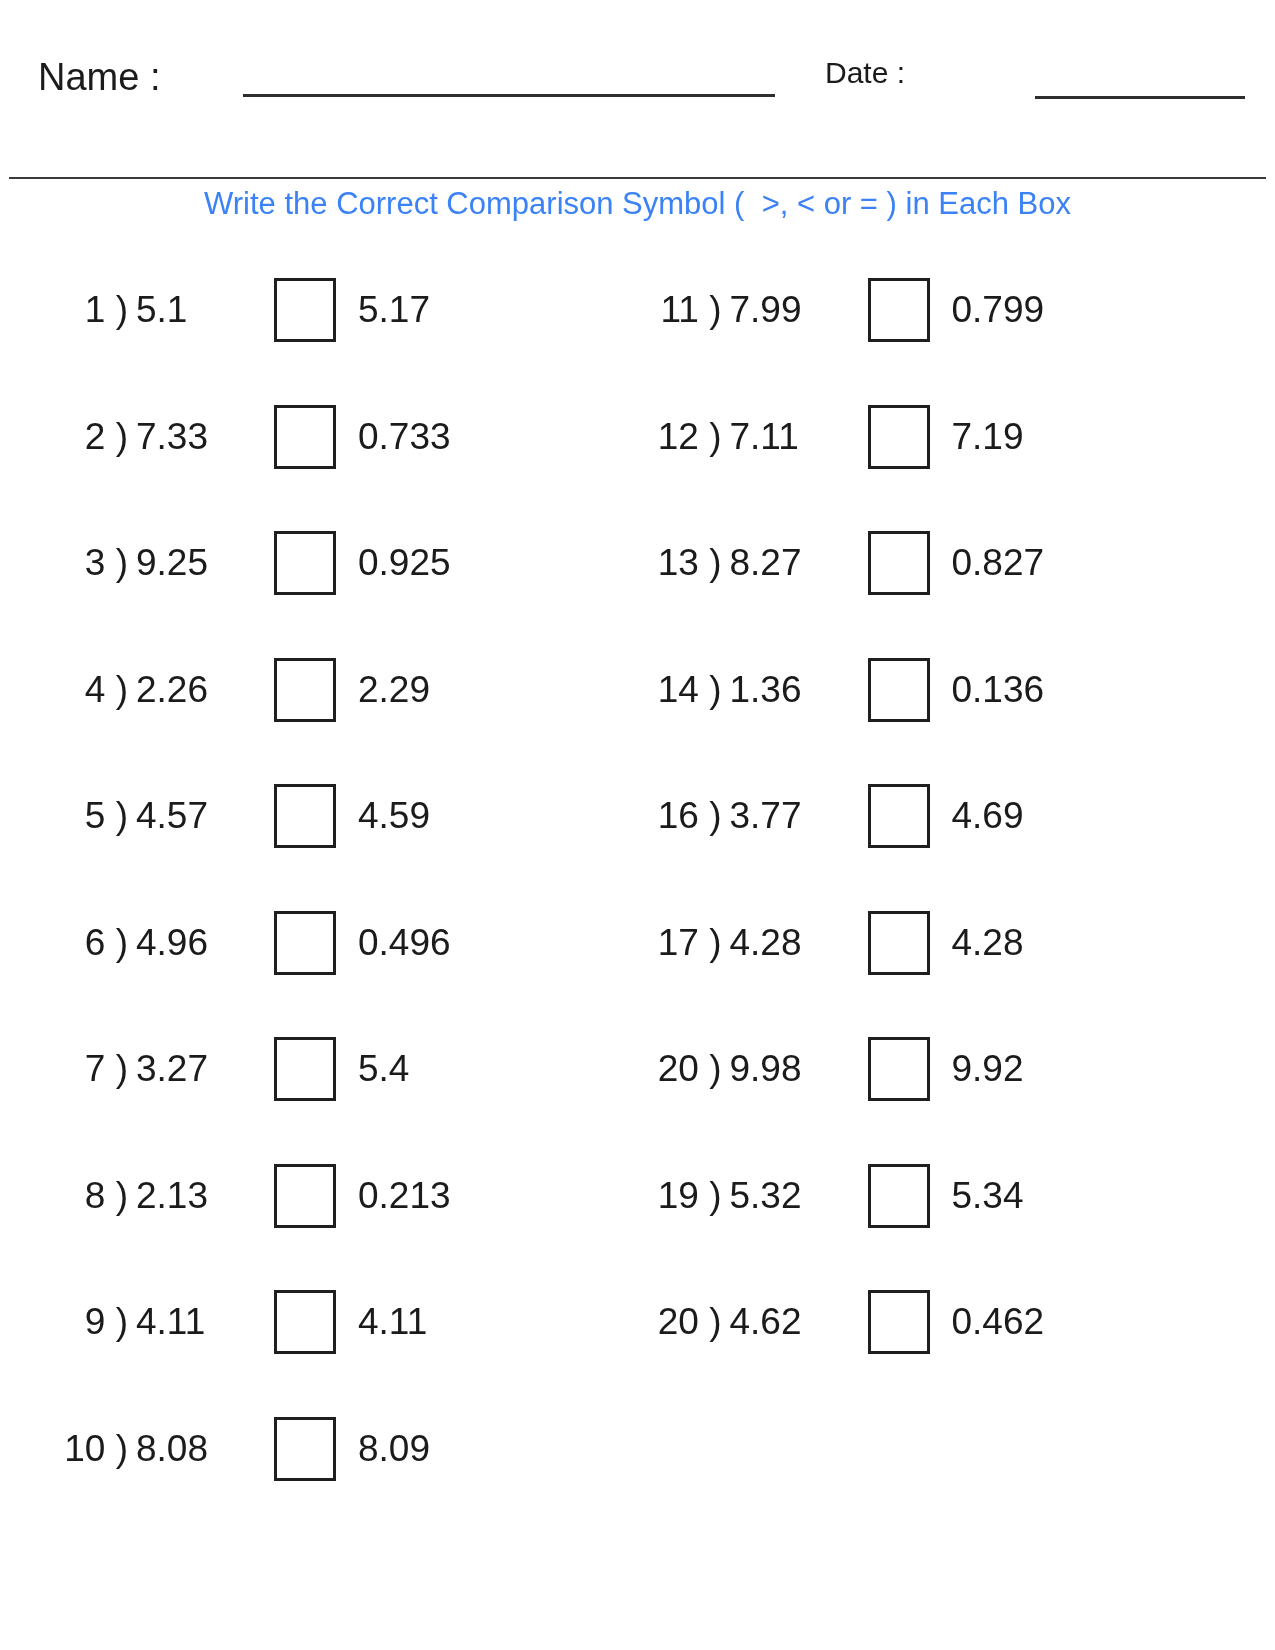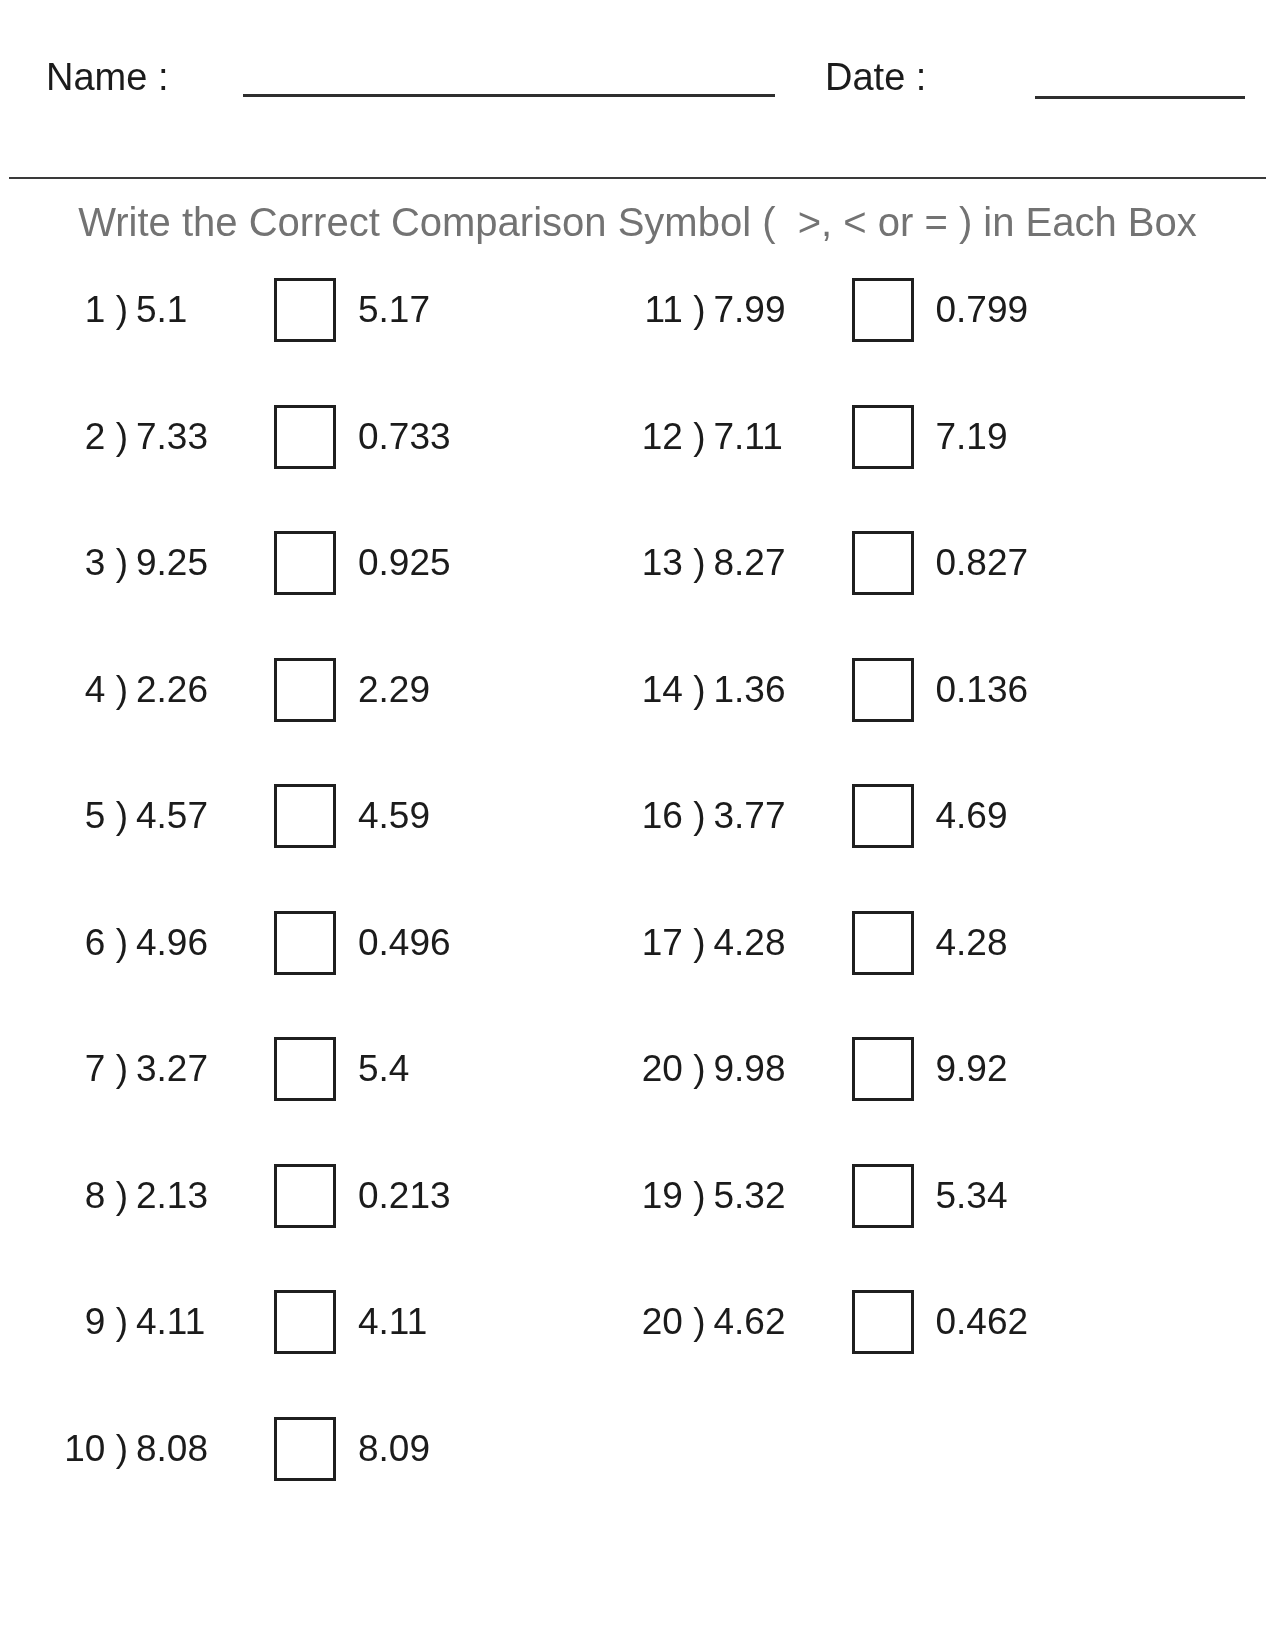--- a/index.html
+++ b/index.html
@@ -4,40 +4,40 @@
 <style>
   html,body{margin:0;padding:0;background:#ffffff;}
   .page{
     position:relative;
     width:1275px;height:1650px;
     background:#ffffff;
     font-family:"Liberation Sans", sans-serif;
     color:#1b1b1b;
     overflow:hidden;
   }
-  .name-label{position:absolute;left:46px;top:56px;font-size:38px;}
+  .name-label{position:absolute;left:38px;top:56px;font-size:38px;}
   .name-line{position:absolute;left:243px;top:62px;width:532px;height:32px;border-bottom:3px solid #2e2e2e;}
-  .date-label{position:absolute;left:825px;top:56px;font-size:38px;}
+  .date-label{position:absolute;left:825px;top:56px;font-size:30px;}
   .date-line{position:absolute;left:1035px;top:63px;width:210px;height:33px;border-bottom:3px solid #2e2e2e;}
   .divider{position:absolute;left:9px;top:177px;width:1257px;height:0;border-top:2px solid #3a3a3a;}
   .title{
-    position:absolute;left:0;top:200px;width:100%;
-    text-align:center;font-size:40px;white-space:pre;color:#737373;
+    position:absolute;left:0;top:186px;width:100%;
+    text-align:center;font-size:31px;white-space:pre;color:#3b82f6;
   }
   .problems{
     position:absolute;left:0;top:247px;width:100%;
     display:grid;
     grid-template-columns:1fr 1fr;
     grid-template-rows:repeat(10,126.5px);
     grid-auto-flow:column;
   }
   .problem{display:flex;align-items:center;font-size:37px;}
   .problem.col-left{padding-left:56px;}
   .pnum{width:72px;text-align:right;white-space:pre;}
-  .col-right .pnum{width:68px;}
+  .col-right .pnum{width:68px;margin-left:16px;}
   .val1{width:92px;text-align:left;margin-left:8px;}
   .abox{
     box-sizing:border-box;
     width:62px;height:64px;
     border:3px solid #1f1f1f;
     background:#ffffff;
     margin-left:46px;
     flex:0 0 auto;
   }
   .val2{width:110px;text-align:left;margin-left:22px;}

